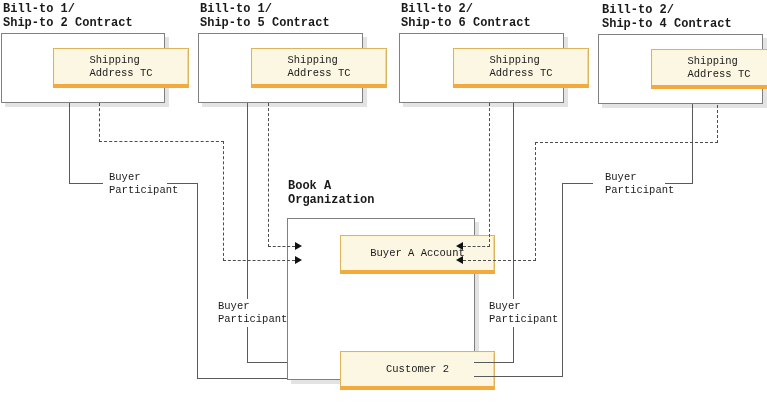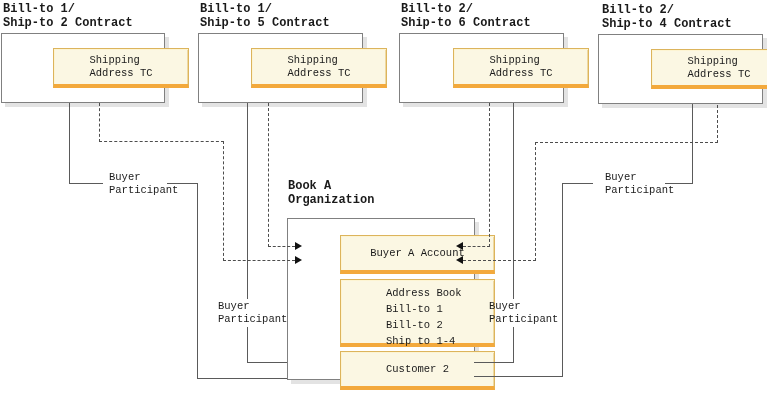--- a/index.html
+++ b/index.html
@@ -99,28 +99,20 @@
 
   <div class="boxtitle" style="left:288px; top:179px;">
     <div>Book A</div>
     <div>Organization</div>
   </div>
 
   <div class="gbox" style="left:287px; top:218px; width:188px; height:162px;">
     <div class="ybox centered" style="left:14px; top:16px; width:155px; height:39px;">
       <div>Buyer A Account</div>
     </div>
-    <div class="ybox" style="left:14px; top:60px; width:155px; height:68px; align-items:flex-start; justify-content:flex-start;">
-      <div class="ablines" style="padding:5px 0 0 45px;">
-        <div>Address Book</div>
-        <div>Bill-to 1</div>
-        <div>Bill-to 2</div>
-        <div>Ship to 1-4</div>
-      </div>
-    </div>
     <div class="ybox centered" style="left:14px; top:132px; width:155px; height:39px;">
       <div>Customer 2</div>
     </div>
   </div>
 
   <div class="plabel" style="left:109px; top:171px;">
     <div>Buyer</div>
     <div>Participant</div>
   </div>
   <div class="plabel" style="left:218px; top:300px;">

